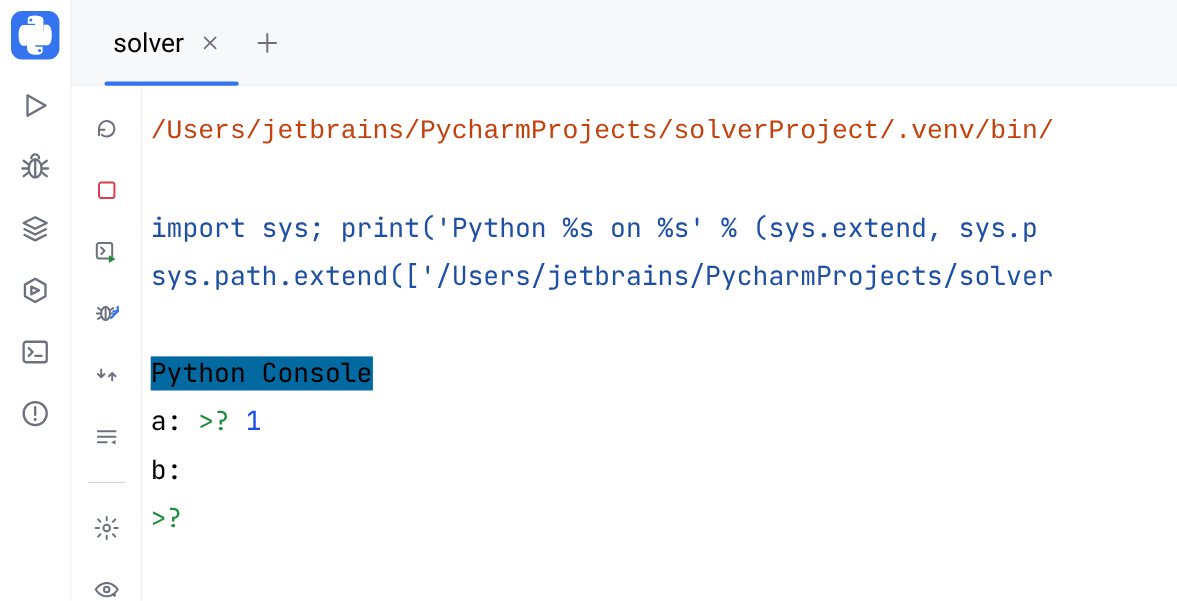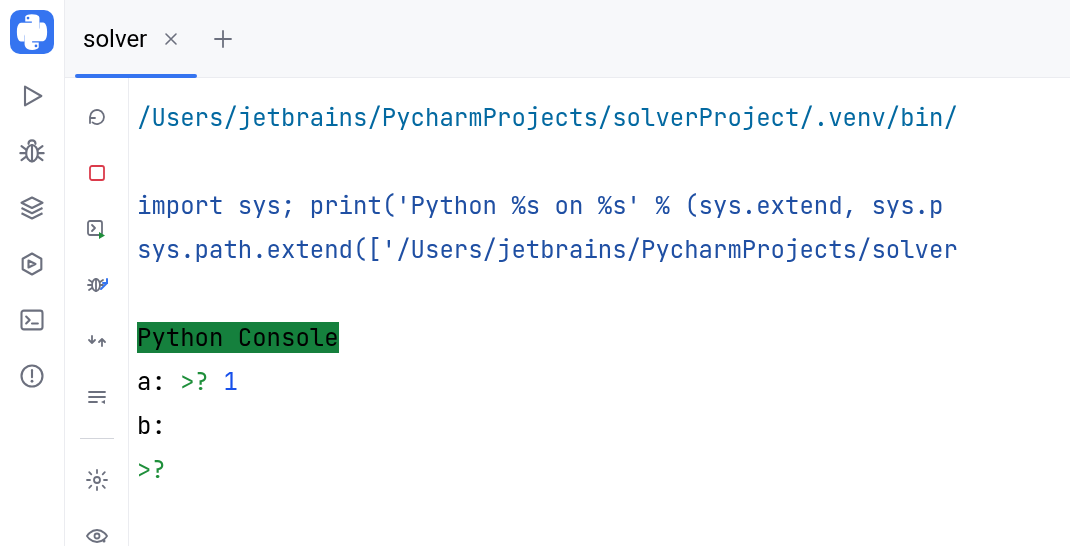--- a/index.html
+++ b/index.html
@@ -10,38 +10,38 @@
   .rail { width: 64px; background: #fff; display: flex; flex-direction: column; align-items: center; padding-top: 10px; gap: 28px; }
   .rail .logo { width: 44px; height: 44px; border-radius: 10px; background: #3574F0; display: flex; align-items: center; justify-content: center; }
   .rail-icon { width: 28px; height: 28px; color: #6C707E; display: flex; align-items: center; justify-content: center; cursor: pointer; }
   .rail-icon svg { width: 28px; height: 28px; }
 
   
   .main { flex: 1; display: flex; flex-direction: column; border-left: 1px solid #EBECF0; }
 
   
   .tabbar { height: 78px; background: #F7F8FA; display: flex; align-items: center; padding-left: 18px; border-bottom: 1px solid #EBECF0; gap: 22px; }
-  .tab { display: flex; align-items: center; gap: 16px; height: 78px; position: relative; cursor: pointer; }
+  .tab { display: flex; align-items: center; gap: 16px; height: 78px; position: relative; cursor: pointer; margin-left: 20px; }
   .tab-label { font-size: 24px; color: #000; }
   .tab-close { width: 16px; height: 16px; display: flex; align-items: center; justify-content: center; color: #6C707E; cursor: pointer; }
   .tab.active::after { content: ""; position: absolute; left: -8px; right: -18px; bottom: 0; height: 4px; background: #3574F0; border-radius: 2px; }
   .tab-add { width: 24px; height: 24px; color: #6C707E; display: flex; align-items: center; justify-content: center; cursor: pointer; margin-left: 10px; }
 
   
   .body { flex: 1; display: flex; }
   .gutter { width: 64px; background: #fff; border-right: 1px solid #EBECF0; display: flex; flex-direction: column; align-items: center; padding-top: 24px; gap: 26px; }
   .gicon { width: 30px; height: 30px; display: flex; align-items: center; justify-content: center; color: #6C707E; cursor: pointer; }
   .gicon svg { width: 24px; height: 24px; }
   .gicon.stop svg rect { stroke: #DB3B4B; }
   .gicon-sep { width: 34px; height: 1px; background: #D3D5DB; }
 
   .console { flex: 1; padding: 18px 0 0 8px; font-family: "JetBrains Mono", Menlo, Consolas, monospace; font-size: 24px; line-height: 44px; color: #000; white-space: pre; overflow: hidden; }
-  .path { color: #0369a1; }
+  .path { color: #c2410c; font-family: Liberation Mono, monospace; }
   .code { color: #1F4FA3; }
-  .hl { background: #15803d; color: #000; }
+  .hl { background: #0369a1; color: #000; }
   .prompt-green { color: #1F8F3B; }
   .val-blue { color: #1750EB; }
 
 </style>
 </head>
 <body>
 
 <div class="app">
 
   <div class="rail">

